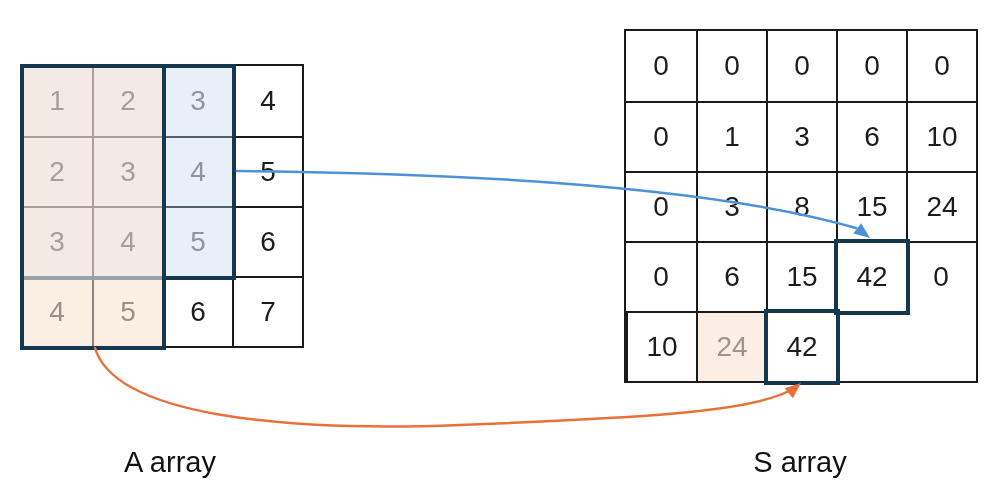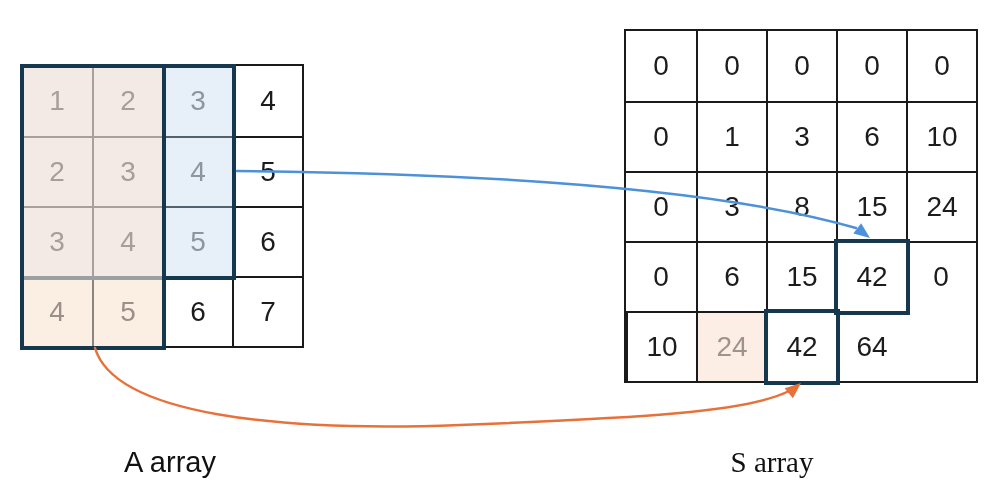--- a/index.html
+++ b/index.html
@@ -31,21 +31,21 @@
   #a-gray-seg{position:absolute;left:24px;top:276px;width:140px;height:4px;background:var(--muted_navy_line);z-index:6;}
   #a-orange-rect{left:20px;top:64px;width:146px;height:286px;z-index:7;}
   #s-blue-rect{left:834px;top:239px;width:76px;height:76px;z-index:5;}
   #s-orange-rect{left:764px;top:309px;width:76px;height:76px;z-index:5;}
   #arrows{position:absolute;left:0;top:0;width:992px;height:494px;z-index:9;pointer-events:none;}
   .label{
     position:absolute;top:446px;transform:translateX(-50%);
     font-size:29px;color:#111;white-space:nowrap;letter-spacing:0px;
   }
   #a-label{left:170px;}
-  #s-label{left:772px;font-family:Liberation Serif, serif;}
+  #s-label{left:800px;}
 </style>
 </head>
 <body>
 
 <div class="stage">
 
   <div id="a-grid" class="grid">
       <div class="cell ov">1</div>
       <div class="cell ov" style="border-left: 2px solid rgb(171, 159, 156);">2</div>
       <div class="cell bl" style="border-left: 2px solid rgb(22, 56, 78);">3</div>
@@ -80,21 +80,20 @@
       <div class="cell nm" style="border-left: 2px solid rgb(26, 26, 26); border-top: 2px solid rgb(26, 26, 26);">15</div>
       <div class="cell nm" style="border-left: 2px solid rgb(26, 26, 26); border-top: 2px solid rgb(26, 26, 26);">24</div>
       <div class="cell nm" style="border-top: 2px solid rgb(26, 26, 26);">0</div>
       <div class="cell nm" style="border-left: 2px solid rgb(26, 26, 26); border-top: 2px solid rgb(26, 26, 26);">6</div>
       <div class="cell nm" style="border-left: 2px solid rgb(26, 26, 26); border-top: 2px solid rgb(26, 26, 26);">15</div>
       <div class="cell nm" style="border-left: 2px solid rgb(26, 26, 26); border-top: 2px solid rgb(26, 26, 26);">42</div>
       <div class="cell nm" style="border-top: 2px solid rgb(26, 26, 26);">0</div>
       <div class="cell nm" style="border-left: 2px solid rgb(26, 26, 26); border-top: 2px solid rgb(26, 26, 26);">10</div>
       <div class="cell spe" style="border-left: 2px solid rgb(26, 26, 26); border-top: 2px solid rgb(26, 26, 26);">24</div>
       <div class="cell nm" style="border-left: 2px solid rgb(26, 26, 26); border-top: 2px solid rgb(26, 26, 26);">42</div>
-      <div class="cell nm" style="border-left: 2px solid rgb(26, 26, 26); border-top: 2px solid rgb(26, 26, 26);">64</div>
     </div>
 
   <div id="a-blue-rect" class="outline"></div>
   <div id="a-gray-seg"></div>
   <div id="a-orange-rect" class="outline"></div>
   <div id="s-blue-rect" class="outline"></div>
   <div id="s-orange-rect" class="outline"></div>
 
   <svg id="arrows" viewBox="0 0 992 494">
     <path d="M 237 171 C 440 173, 700 183, 856 228" style="fill:none;stroke:var(--blue_arrow);stroke-width:2.5;stroke-linecap:round;"></path>

